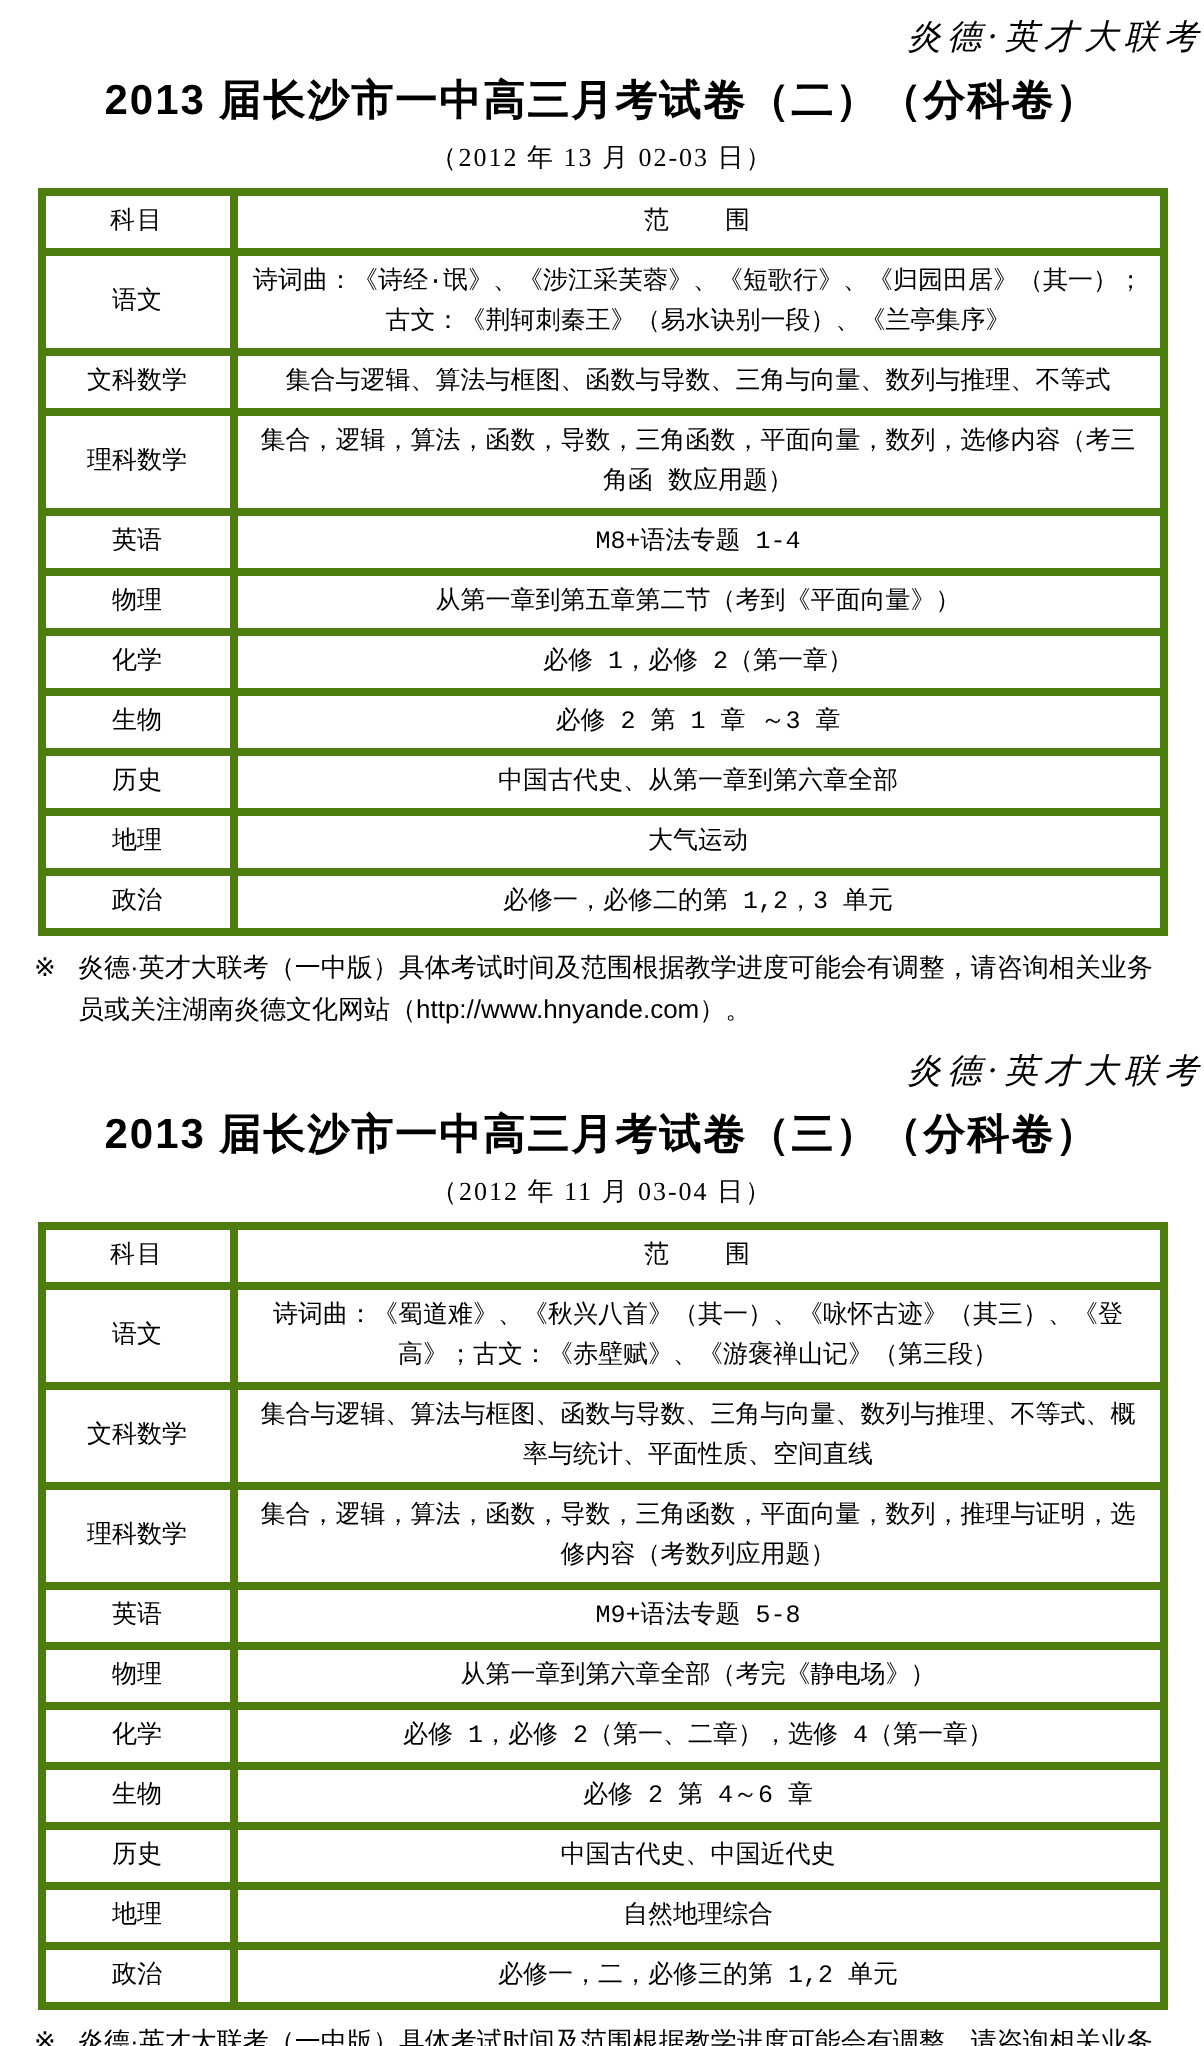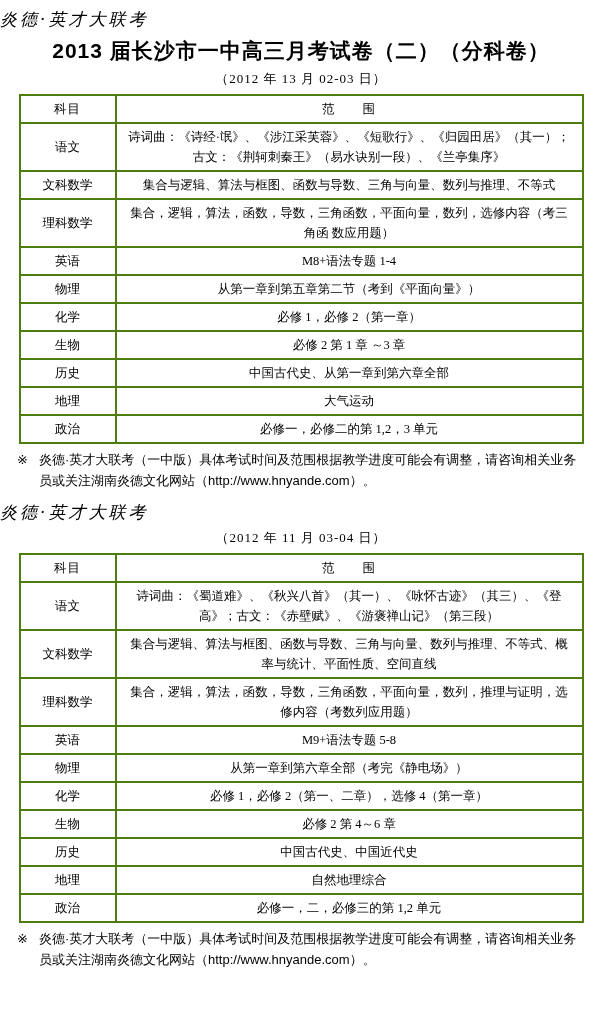--- a/index.html
+++ b/index.html
@@ -3,21 +3,21 @@
 <meta charset="utf-8">
 <style>
   html,body{margin:0;padding:0;}
   body{
     width:602px;height:1023px;overflow:hidden;
     background:#ffffff;color:#000000;
     font-family:"Liberation Serif","DejaVu Serif",serif;
   }
   .page{padding-top:8px;}
   .brand{
-    text-align:left;
+    text-align:right;
     font-family:"DejaVu Serif",serif;
     font-style:italic;
     font-size:17px;line-height:22px;
     letter-spacing:3px;
   }
   .doc-title{
     text-align:center;
     font-family:"Liberation Sans","DejaVu Sans",sans-serif;
     font-weight:bold;
     font-size:21px;line-height:26px;
@@ -29,25 +29,26 @@
     font-size:13px;line-height:17px;
     margin-top:6px;
     letter-spacing:1px;
   }
   table.exam-table{
     width:565px;margin:7px auto 0 auto;
     border-collapse:collapse;table-layout:fixed;
     border:2px solid #000;
   }
   table.exam-table th, table.exam-table td{
-    border:2px solid #4d7c0f;
+    border:4px solid #4d7c0f;
     font-size:12.5px;line-height:20px;
     padding:3px 8px;
     font-weight:normal;
     vertical-align:middle;
+    font-family:Liberation Mono, monospace;
   }
   table.exam-table col.c-subject{width:96px;}
   table.exam-table th{text-align:center;letter-spacing:1px;}
   td.subject-cell{text-align:center;margin-left:36px;}
   td.scope-cell{text-align:center;}
   .note{
     width:568px;margin:5px auto 0 auto;
     display:flex;
     font-family:"Liberation Sans","DejaVu Sans",sans-serif;
     font-size:13px;line-height:21px;
@@ -126,20 +127,21 @@
       </table>
 
     <div class="note">
       <span class="mark">※</span>
       <span class="note-body">炎德·英才大联考（一中版）具体考试时间及范围根据教学进度可能会有调整，请咨询相关业务员或关注湖南炎德文化网站（http://www.hnyande.com）。</span>
     </div>
   </div>
 
   <div class="section section-2">
     <div class="brand">炎德·英才大联考</div>
+    <div class="doc-title">2013 届长沙市一中高三月考试卷（三）（分科卷）</div>
     <div class="doc-date">（2012 年 11 月 03-04 日）</div>
 
     <table class="exam-table">
       <colgroup>
           <col class="c-subject">
           <col>
         </colgroup>
       <tbody>
           <tr>
         <th>科目</th>

